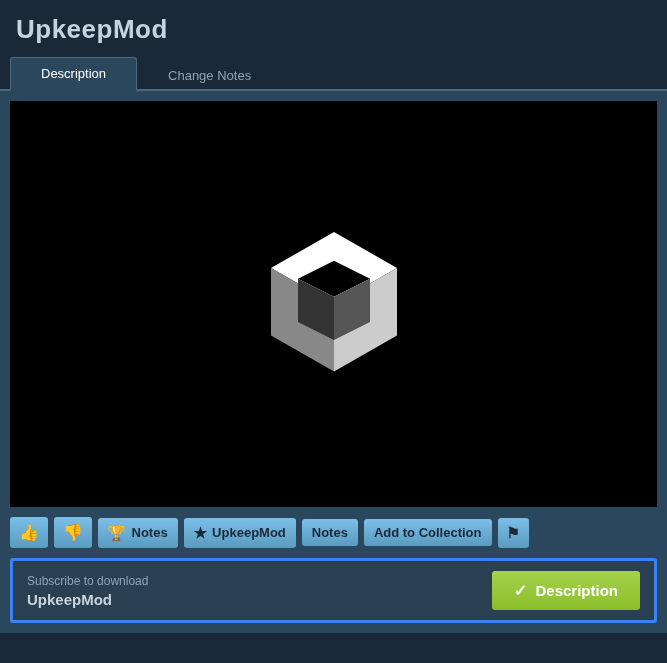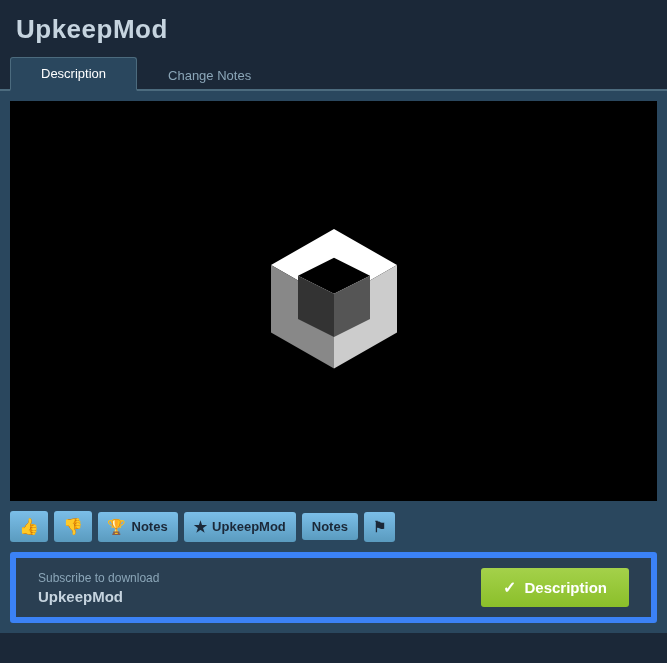--- a/index.html
+++ b/index.html
@@ -131,26 +131,26 @@
     .action-btn .btn-icon {
       font-size: 15px;
     }
 
     
     .subscribe-section {
       background: #c2c2c2;
       background: linear-gradient(to bottom, #d8d8d8, #b8b8b8);
       background: #c6c9cc;
       border-radius: 3px;
-      padding: 10px 22px;
+      padding: 10px 14px;
       display: flex;
       align-items: center;
       justify-content: space-between;
       background: #2a3f52;
-      border: 6px solid #3b82f6;
+      border: 3px solid #3b82f6;
     }
 
     .subscribe-left {
       display: flex;
       flex-direction: column;
       gap: 3px;
     }
 
     .subscribe-label {
       font-size: 12px;
@@ -234,20 +234,23 @@
       <button class="action-btn">
         <span class="btn-icon">🏆</span>
         <span>Notes</span>
       </button>
       <button class="action-btn">
         <span class="btn-icon">★</span>
         <span>UpkeepMod</span>
       </button>
       <button class="action-btn">
         <span>Notes</span>
+      </button>
+      <button class="action-btn">
+        <span>Add to Collection</span>
       </button>
       <button class="action-btn icon-only">
         <span class="btn-icon">⚑</span>
       </button>
     </div>
 
     <div class="subscribe-section">
       <div class="subscribe-left">
         <span class="subscribe-label">Subscribe to download</span>
         <span class="subscribe-mod-name">UpkeepMod</span>

